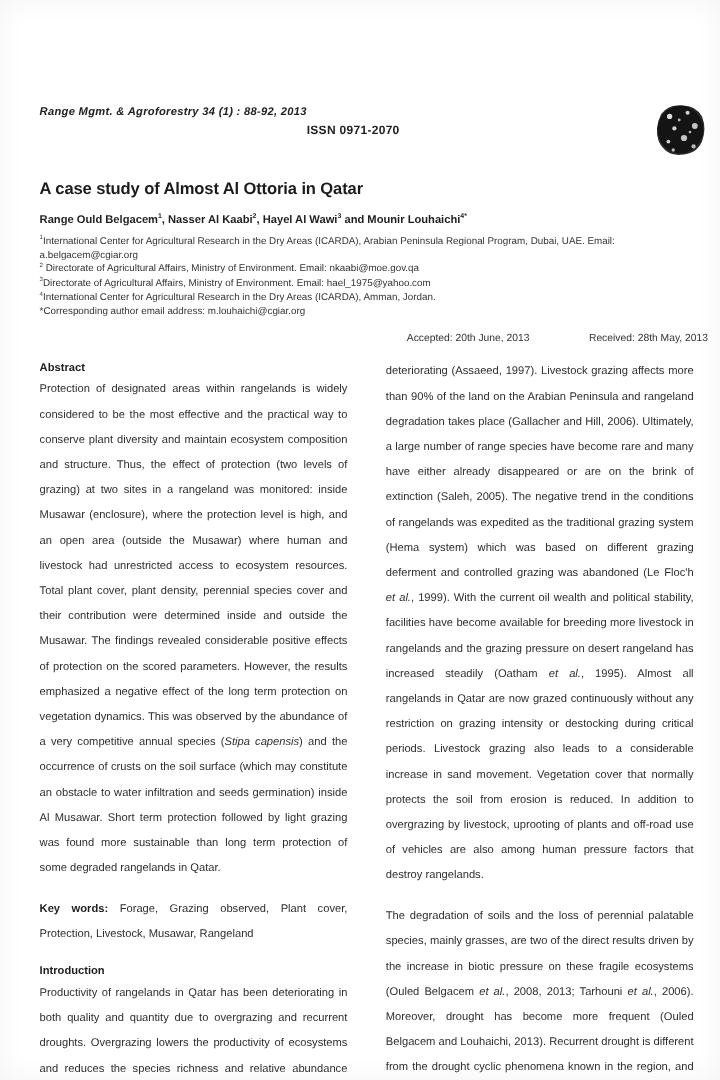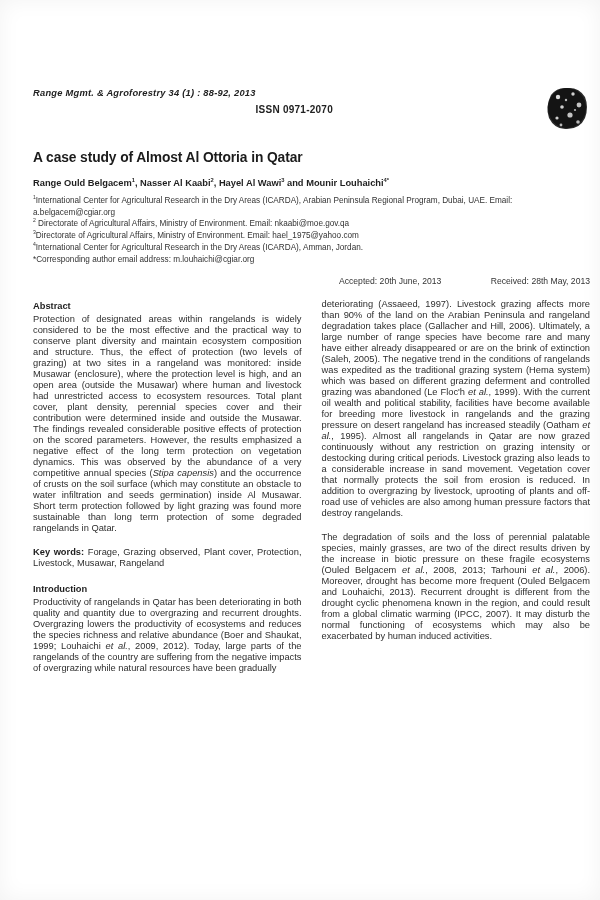--- a/index.html
+++ b/index.html
@@ -45,22 +45,22 @@
   .columns{
     position:absolute;left:33px;top:299px;width:557px;
     display:flex;gap:20px;
   }
   .col{width:274px;}
   .col h2{
     font-size:9.3px;font-weight:bold;color:#1f1f1f;
     line-height:14.9px;margin:0;
   }
   .col p{
-    font-size:9.3px;line-height:11px;text-align:justify;
-    margin:0 0 13px 0;color:#2e2e2e;
+    font-size:9.3px;line-height:21px;text-align:justify;
+    margin:0 12px 13px 0;color:#2e2e2e;
   }
   sup{font-size:0.62em;vertical-align:super;line-height:0;}
   .kw-label{font-weight:bold;color:#1f1f1f;}
 </style>
 </head>
 <body>
 
 <div class="page">
 
   <div class="journal-line">Range Mgmt. &amp; Agroforestry 34 (1) : 88-92, 2013</div>

